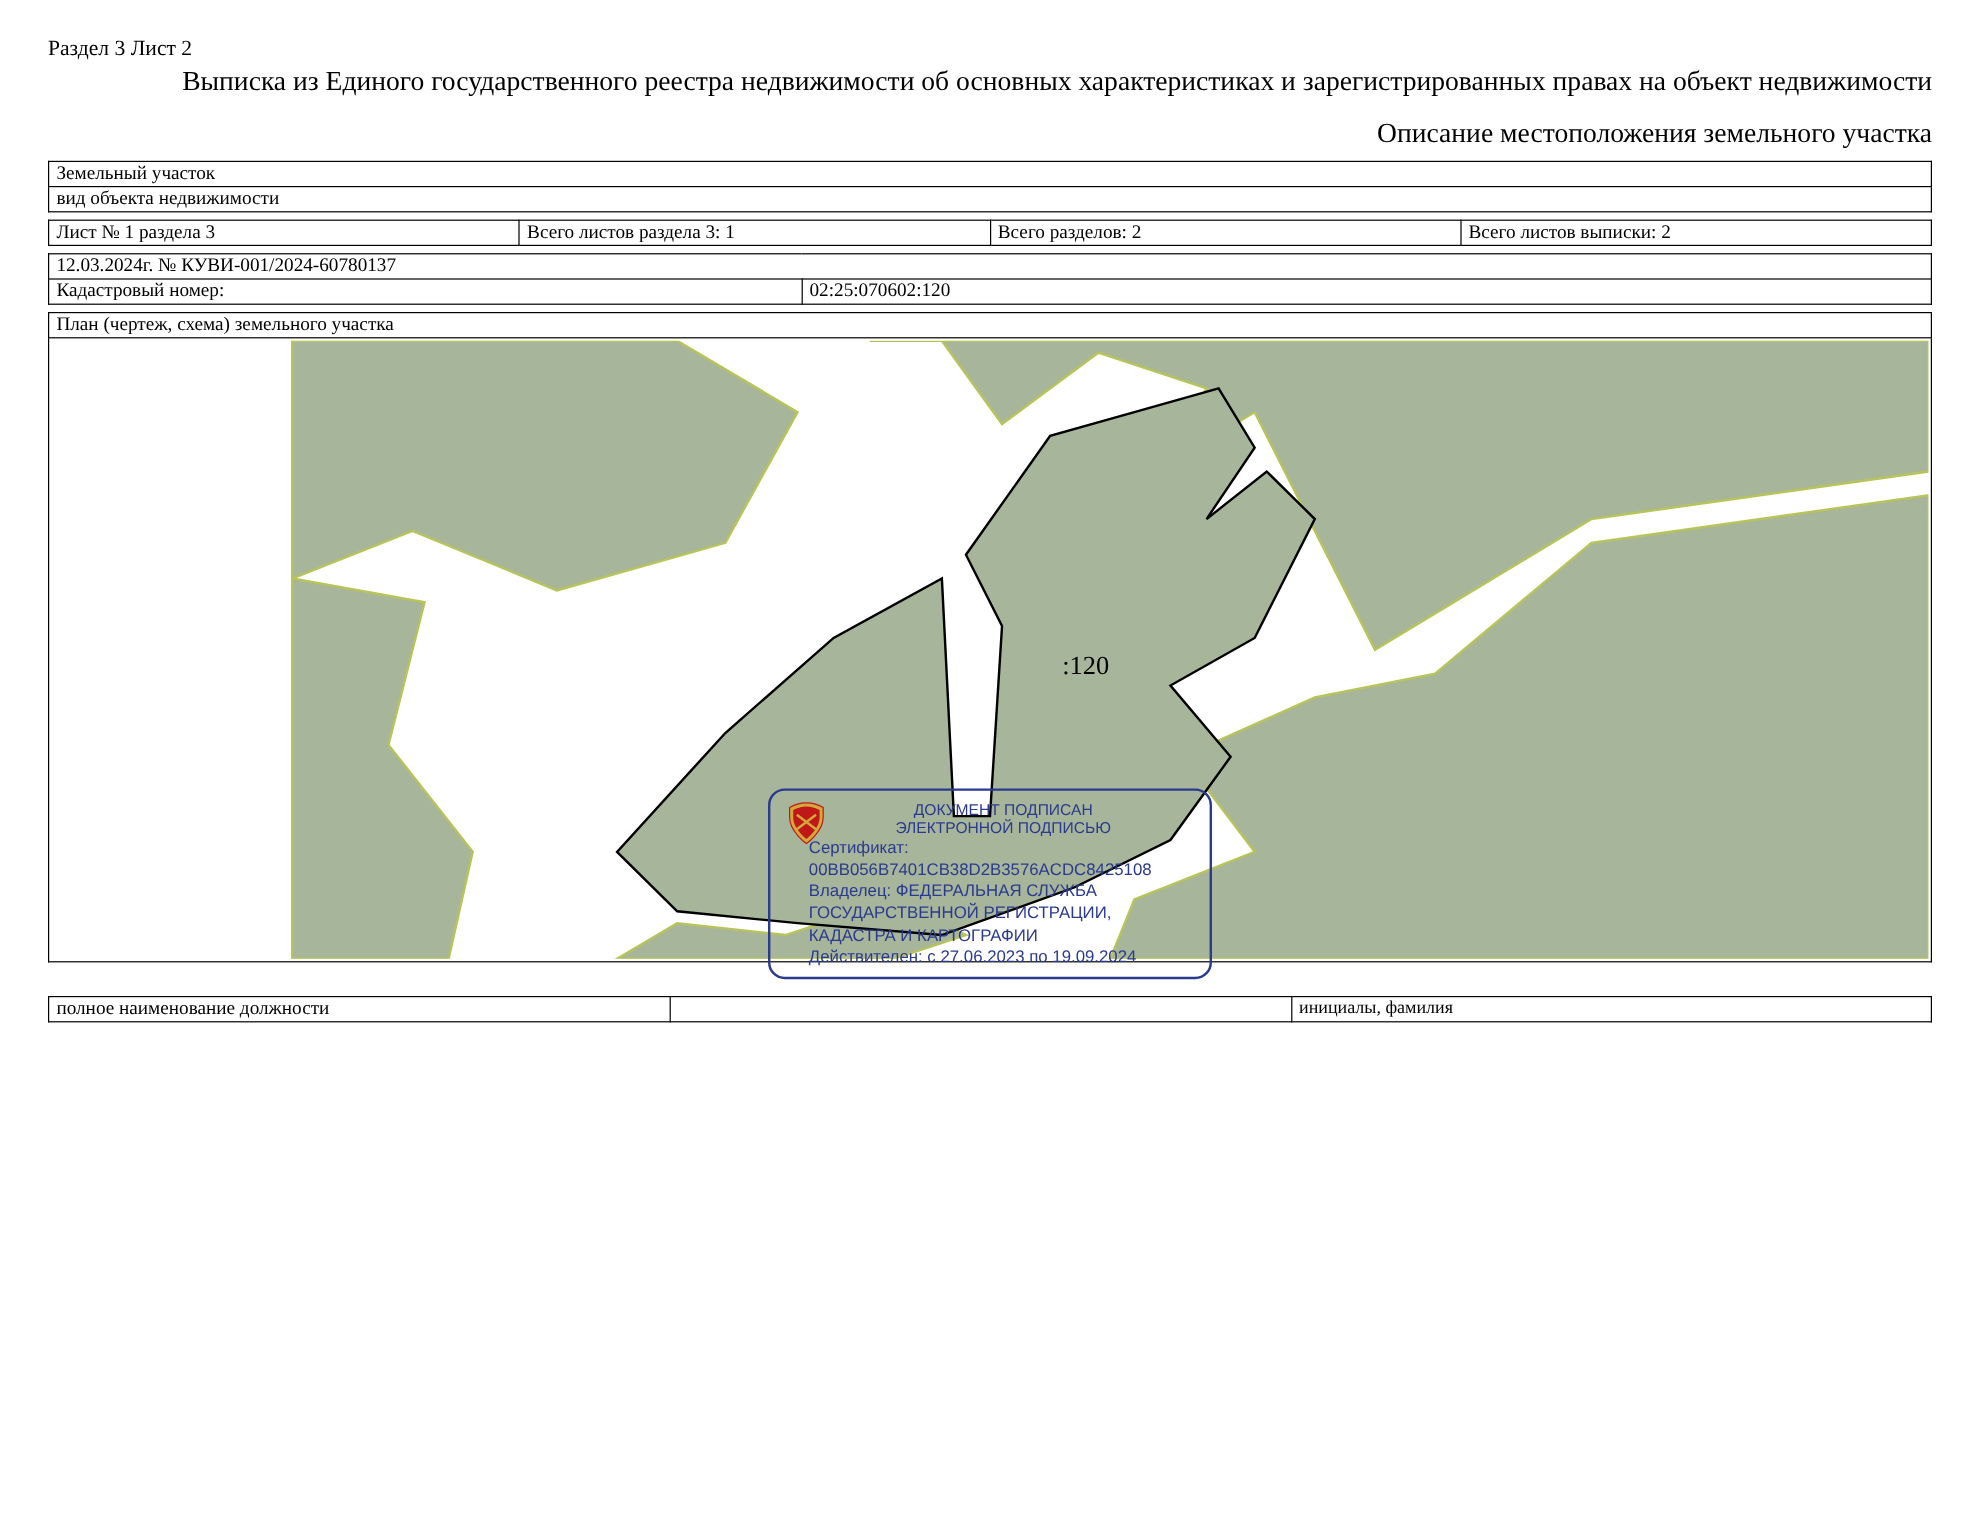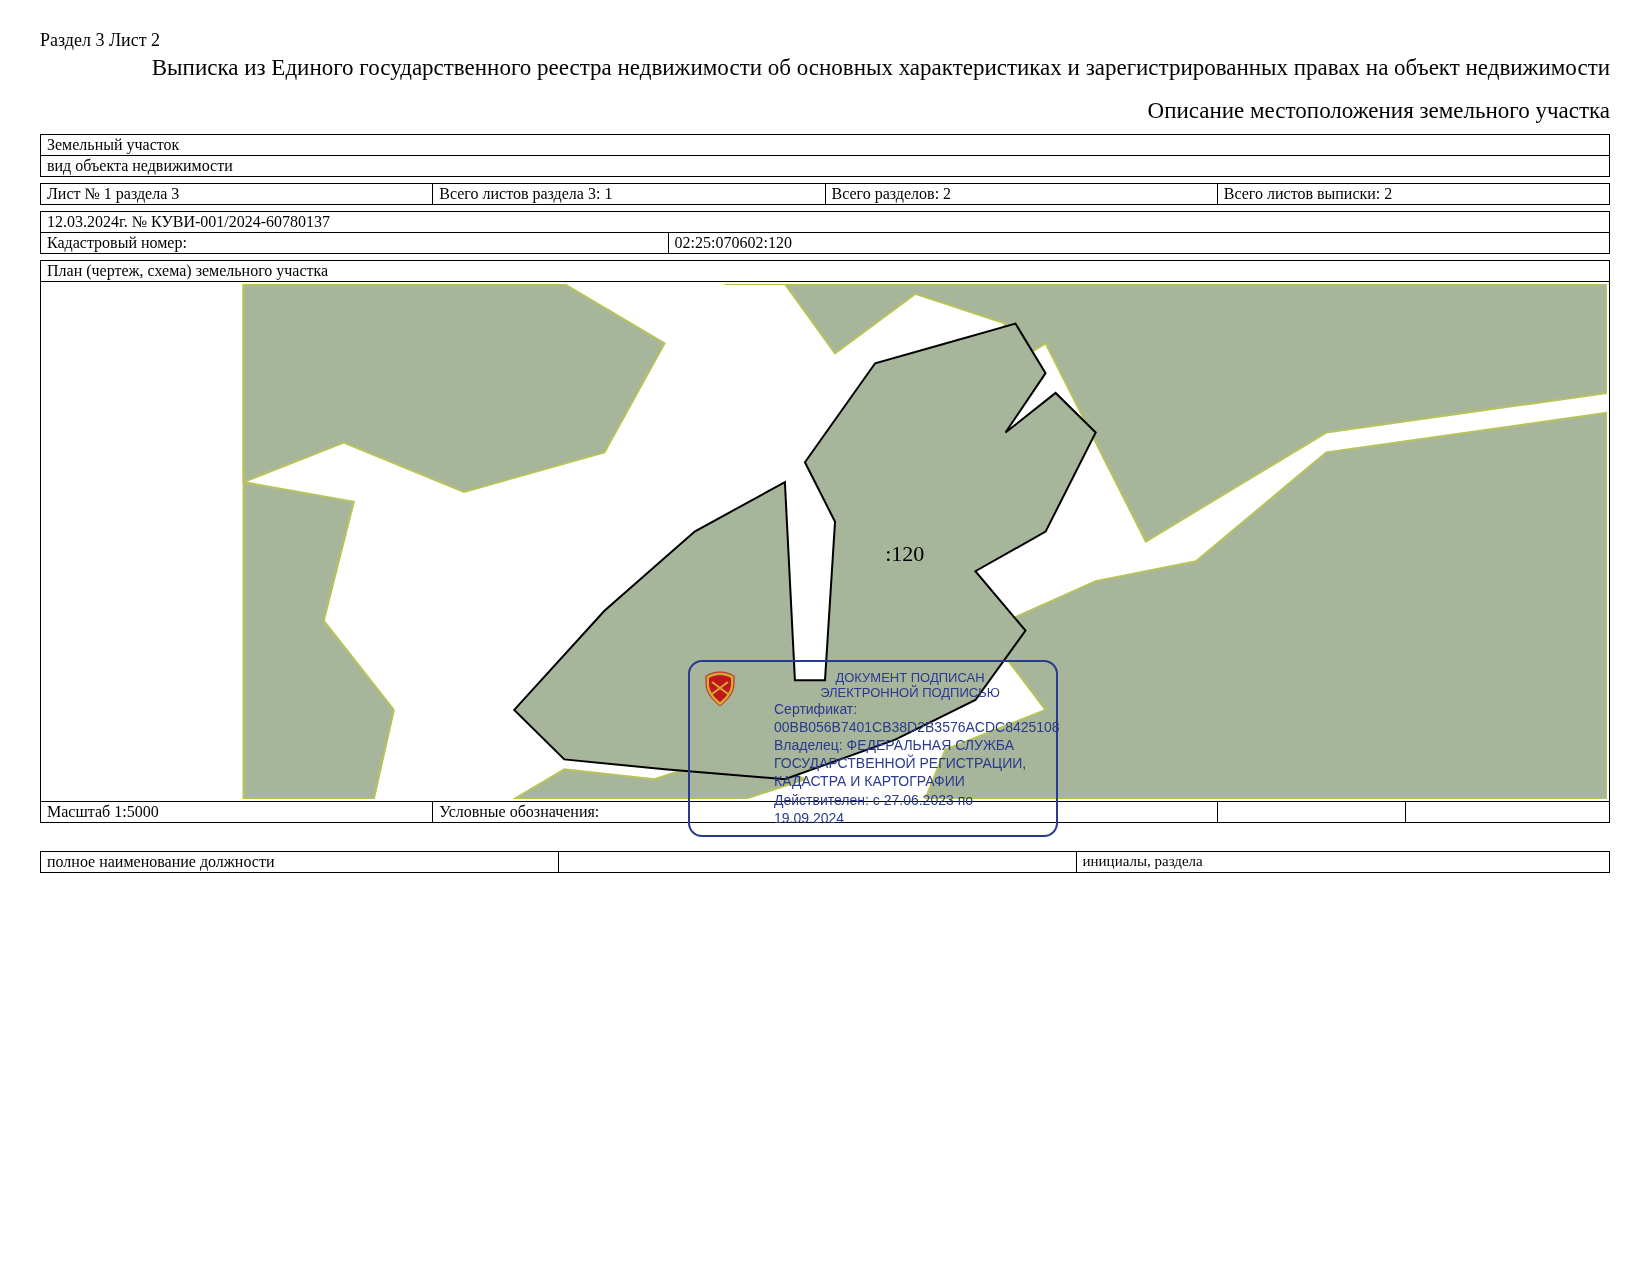--- a/index.html
+++ b/index.html
@@ -22,25 +22,24 @@
   .map-cell { padding: 2px; height: 520px; position: relative; margin-top: 32px; }
   .map-svg { display: block; width: 100%; height: 100%; }
   .stamp {
     position: absolute;
     left: 50%;
     transform: translateX(-50%);
     bottom: 36px;
     width: 370px;
     border: 2px solid #2a3a8f;
     border-radius: 14px;
-    padding: 8px 10px 8px 84px;
+    padding: 8px 10px 8px 32px;
     font-family: Arial, sans-serif;
     background: rgba(255,255,255,0.0);
     z-index: 5;
-    margin-left: 48px;
   }
   .stamp .emblem {
     position: absolute; left: 10px; top: 8px; width: 40px; height: 40px;
   }
   .stamp-title { color: #2a3a8f; font-size: 13px; text-align: center; font-weight: 500; }
   .stamp-line { color: #2a3a8f; font-size: 14px; line-height: 1.3; }
   .footer-wrap { position: relative; }
   .initials { font-size: 15px; color: #000; }
 </style>
 </head>
@@ -113,38 +112,32 @@
           <polygon points="470,520 700,520 760,500 700,470 610,500 520,490 470,520"></polygon>
         </g>
 
         <g fill="#a7b59a" stroke="#000" stroke-width="2">
           <polygon points="760,180 830,80 900,60 970,40 1000,90 960,150 1010,110 1050,150 1000,250 930,290 980,350 930,420 850,460 740,500 620,490 520,480 470,430 560,330 650,250 740,200 750,400 780,400 790,240"></polygon>
         </g>
         <text x="840" y="280" font-family="Times New Roman" font-size="22" fill="#000">:120</text>
       </svg>
     </td>
   </tr>
-  <tr>
-    <td style="width:25%">Масштаб 1:5000</td>
-    <td style="width:50%">Условные обозначения:</td>
-    <td style="width:12%"></td>
-    <td style="width:13%"></td>
-  </tr>
 </tbody>
   </table>
 
 <div style="height:28px"></div>
 
 <div class="footer-wrap">
   <table>
     <tbody>
         <tr>
       <td class="center" style="width:33%">полное наименование должности</td>
       <td class="center" style="width:33%"></td>
-      <td class="center initials" style="width:34%">инициалы, раздела</td>
+      <td class="center initials" style="width:34%">инициалы, фамилия</td>
     </tr>
   </tbody>
     </table>
 
   <div class="stamp">
     <svg class="emblem" viewBox="0 0 40 40">
       <path d="M20 2 C12 2 6 6 6 6 L6 14 C6 26 20 36 20 36 C20 36 34 26 34 14 L34 6 C34 6 28 2 20 2 Z" fill="#d4a93a" stroke="#c01818" stroke-width="1"></path>
       <path d="M20 5 C14 5 9 8 9 8 L9 14 C9 24 20 32 20 32 C20 32 31 24 31 14 L31 8 C31 8 26 5 20 5 Z" fill="#c01818"></path>
       <path d="M12 12 L28 24 M28 12 L12 24" stroke="#d4a93a" stroke-width="2"></path>
     </svg>

